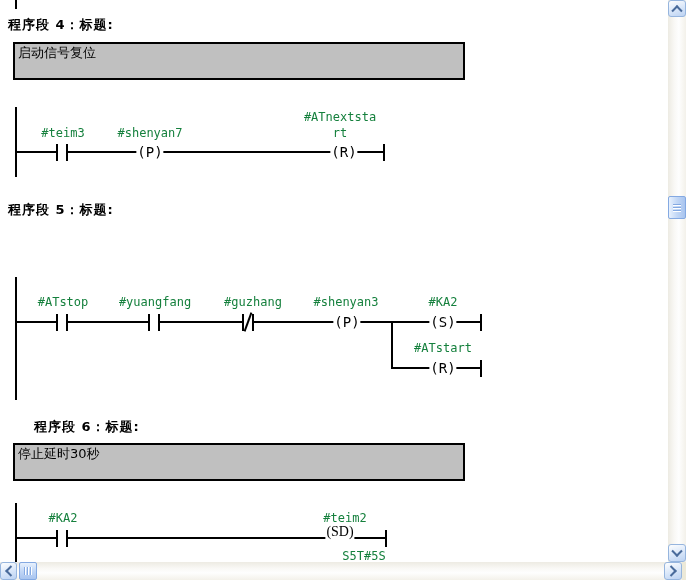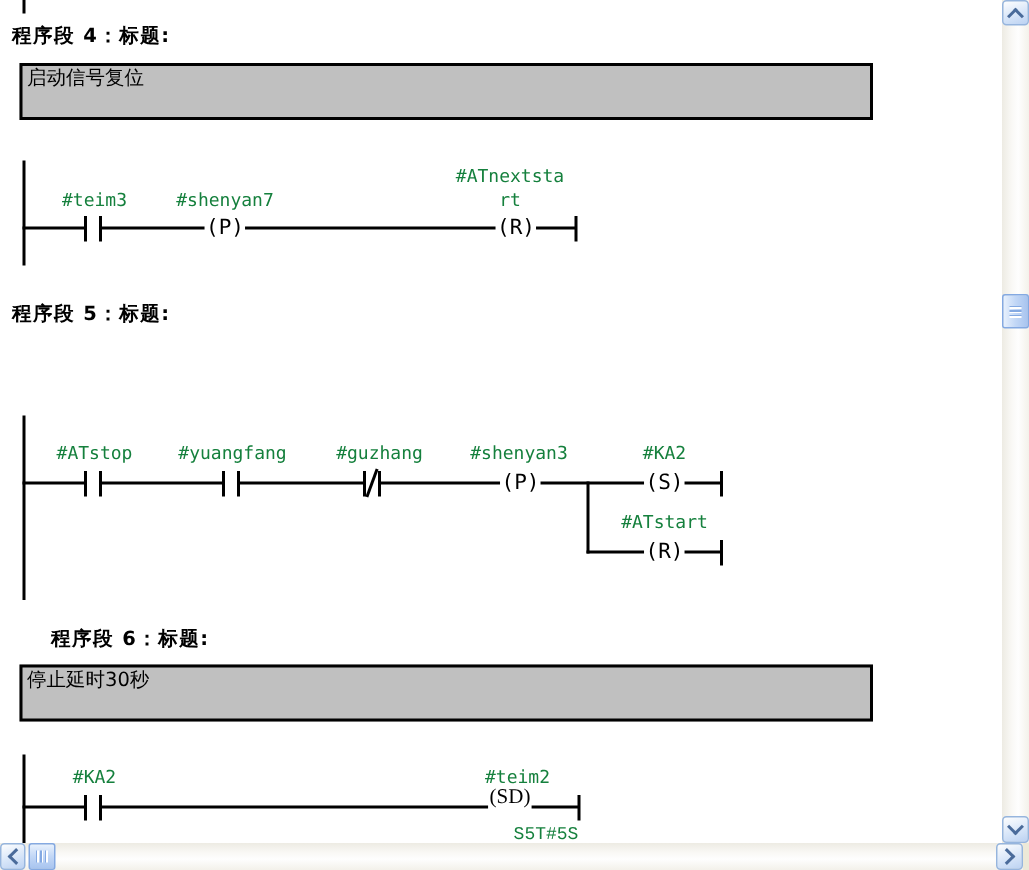--- a/index.html
+++ b/index.html
@@ -11,21 +11,21 @@
   .contact{position:absolute;width:12px;height:17px;background:#fff;box-sizing:border-box;
            border-left:2px solid #000;border-right:2px solid #000;}
   .nc-slash{position:absolute;left:50%;top:-2px;width:2px;height:20px;background:#000;
             transform:translateX(-50%) rotate(20deg);}
   .coil{position:absolute;transform:translateX(-50%);background:#fff;height:17px;
         font:14px/17px "DejaVu Sans Mono","Liberation Mono",monospace;white-space:nowrap;
         padding:0 1px;text-align:center;}
   .lbl{position:absolute;transform:translateX(-50%);white-space:nowrap;color:#15803d;
        font:12px/13px "DejaVu Sans Mono","Liberation Mono",monospace;}
   .net-title{position:absolute;font:bold 13px/15px "DejaVu Sans",sans-serif;letter-spacing:1px;color:#000;}
-  .comment-box{position:absolute;left:13px;width:569px;height:38px;background:#c0c0c0;
+  .comment-box{position:absolute;left:13px;width:452px;height:38px;background:#c0c0c0;
                border:2px solid #000;box-sizing:border-box;padding:1px 3px;
                font:13px/16px "DejaVu Sans",sans-serif;color:#000;}
   
   .v-sb{position:absolute;left:668px;top:0;width:18px;height:562px;
         background:linear-gradient(to right,#edebe3,#f9f8f5 35%,#fefefe 60%,#f3f1ea);}
   .h-sb{position:absolute;left:0;top:562px;width:682px;height:18px;
         background:linear-gradient(to bottom,#edebe3,#f9f8f5 35%,#fefefe 60%,#f3f1ea);}
   .sb-btn{position:absolute;box-sizing:border-box;border:1px solid #96b5de;border-radius:3px;
           background:linear-gradient(160deg,#fefefe,#d8e6f9 55%,#bcd2f2);}
   .sb-thumb{position:absolute;box-sizing:border-box;border:1px solid #84a9e2;border-radius:2px;}
@@ -96,21 +96,21 @@
     <span>停止延时30秒</span>
   </div>
 
   <div class="vline" style="left:15px;top:503px;height:59px;"></div>
   <div class="hline" style="left:15px;top:537px;width:371px;"></div>
   <div class="contact" style="left:56px;top:530px;"></div>
   <div class="lbl" style="left:63px;top:512px;">#KA2</div>
   <div class="lbl" style="left:345px;top:512px;">#teim2</div>
   <div class="coil" style="left:340px;top:523px;font-family:Liberation Serif, serif;">(SD)</div>
   <div class="vline" style="left:385px;top:530px;height:17px;"></div>
-  <div class="lbl" style="left:364px;top:550px;font-family:Liberation Mono, monospace;">S5T#5S</div>
+  <div class="lbl" style="left:364px;top:550px;">S5T#5S</div>
 
   <div class="v-sb">
     <div class="sb-btn" style="left:0;top:0;width:18px;height:17px;">
       <div class="chev chev-up"></div>
     </div>
     <div class="sb-thumb v-thumb" style="left:0;top:196px;width:18px;height:23px;">
       <div class="vgrip"></div>
     </div>
     <div class="sb-btn" style="left:0;top:544px;width:18px;height:18px;">
       <div class="chev chev-down"></div>

